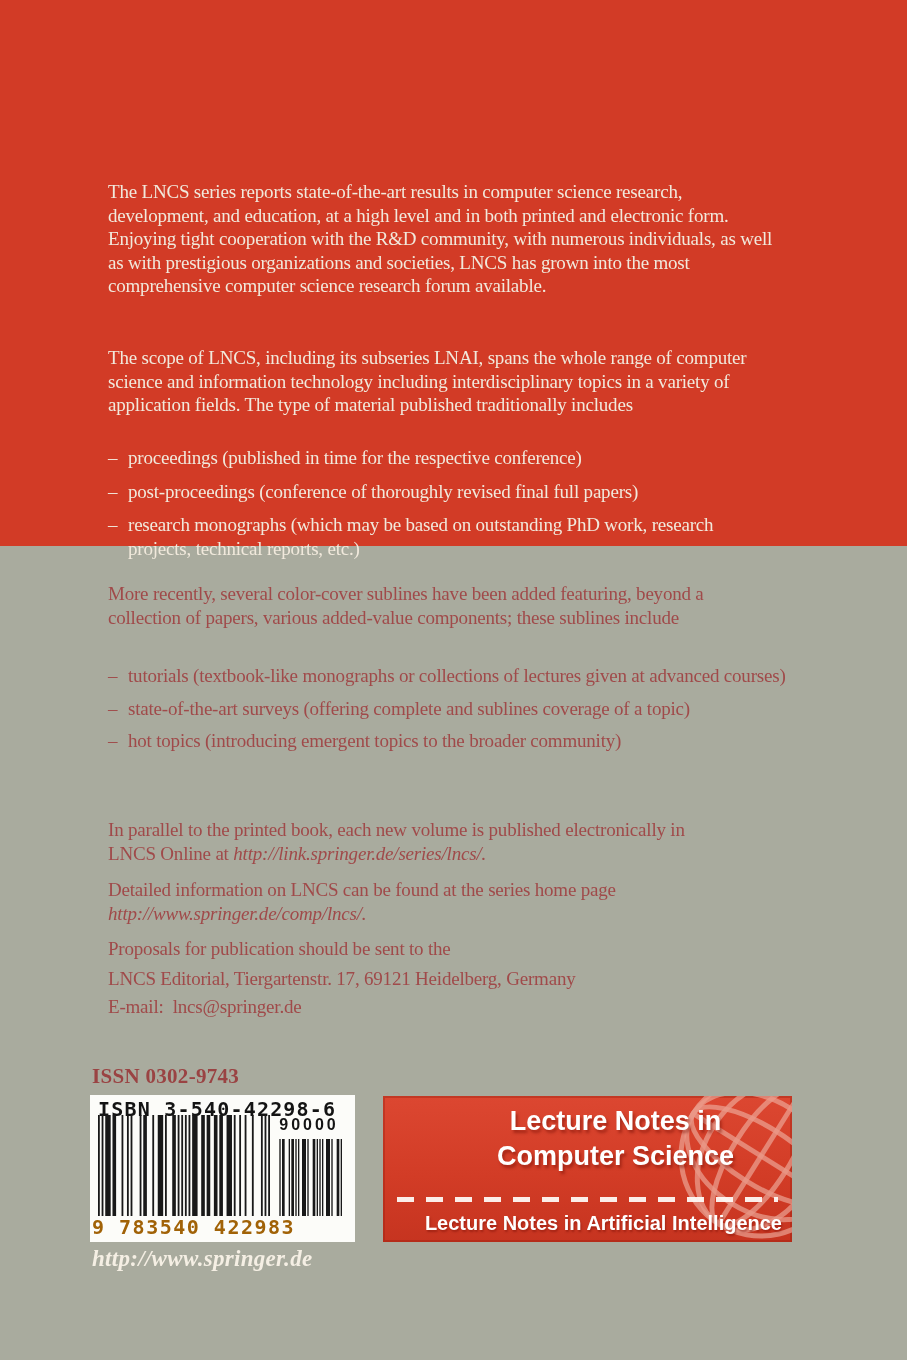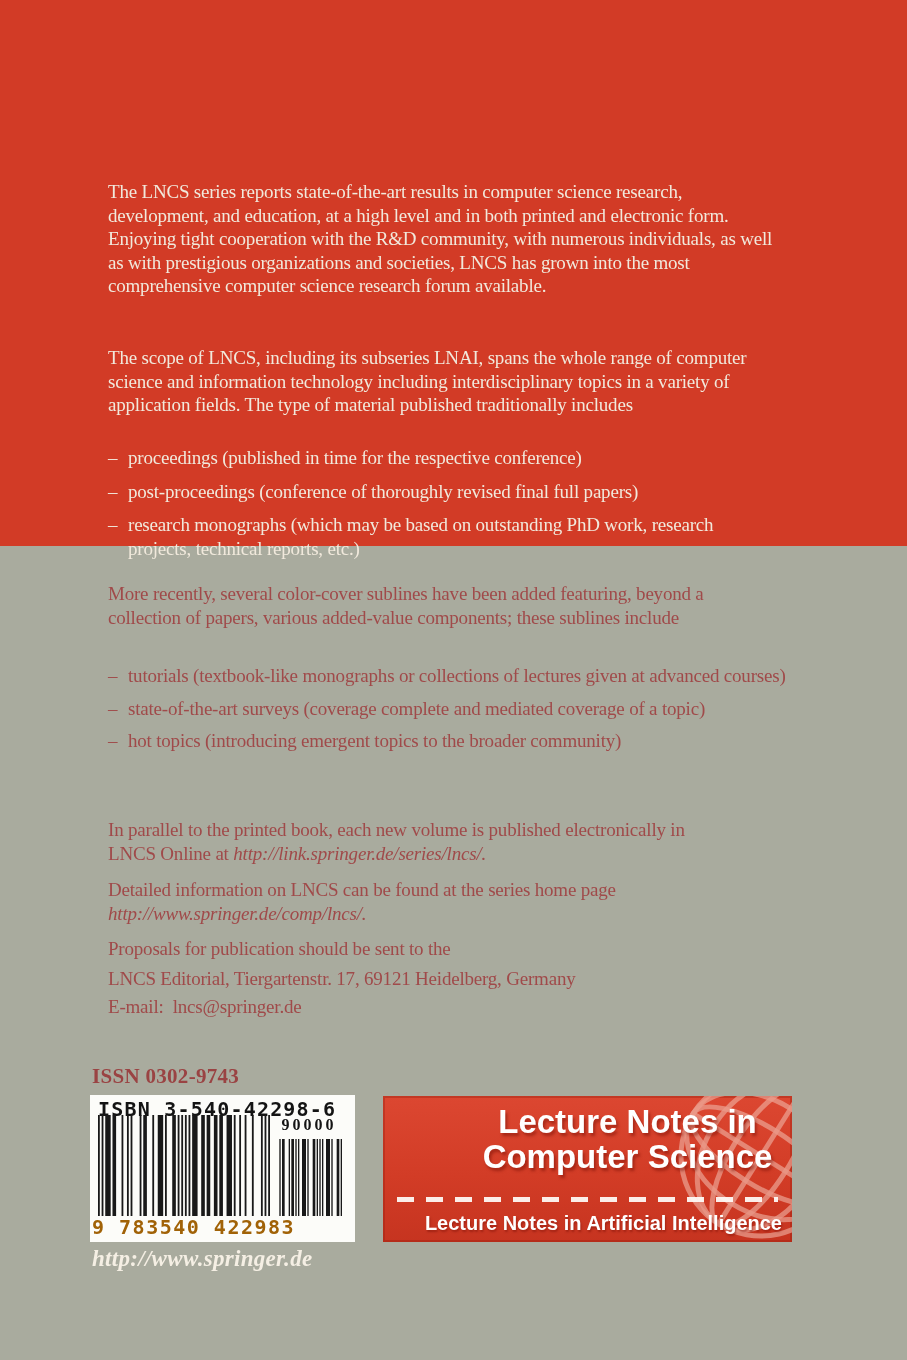--- a/index.html
+++ b/index.html
@@ -52,44 +52,44 @@
     position:absolute;left:90px;top:1095px;width:265px;height:147px;
     background:#fcfcf9;
   }
   .isbn-label{
     position:absolute;left:8px;top:2px;
     font-family:"DejaVu Sans Mono","Liberation Mono",monospace;
     font-weight:bold;font-size:20px;letter-spacing:1.2px;color:#141414;white-space:nowrap;
   }
   .addon-label{
     position:absolute;left:178px;top:21px;width:82px;text-align:center;
-    font-family:Liberation Serif, serif;
+    font-family:Liberation Sans, sans-serif;
     font-weight:bold;font-size:16px;letter-spacing:3px;color:#141414;
   }
   .main-bars{position:absolute;left:8px;top:20px;width:172px;height:101px;}
   .addon-bars{position:absolute;left:188px;top:44px;width:64px;height:77px;}
   .main-bars rect,.addon-bars rect{fill:#191919;}
   .ean-label{
     position:absolute;left:2px;top:120px;width:182px;text-align:center;
     font-family:"DejaVu Sans Mono","Liberation Mono",monospace;
     font-weight:bold;font-size:20px;letter-spacing:1.5px;color:#a16207;white-space:nowrap;
   }
 
   
   .logo-box{
     position:absolute;left:383px;top:1096px;width:409px;height:146px;
     background:linear-gradient(180deg,#dc4731 0%,#d23c26 55%,#c63420 100%);
     overflow:hidden;box-shadow:inset 0 0 0 2px rgba(150,30,15,0.35);
   }
   .globe{position:absolute;left:290px;top:-28px;width:176px;height:176px;}
   .globe *{stroke:#efae9f;stroke-width:5;fill:none;opacity:0.8;}
   .logo-title{
-    position:absolute;top:8px;left:16px;width:385px;text-align:center;
+    position:absolute;top:8px;left:4px;width:385px;text-align:center;
     font-family:"Liberation Sans","DejaVu Sans",sans-serif;font-weight:bold;
-    font-size:33px;line-height:35px;color:#ffffff;
+    font-size:27px;line-height:35px;color:#ffffff;
     text-shadow:2px 3px 3px rgba(125,18,8,0.55);white-space:nowrap;padding-left:36px;
   }
   .dash-line{
     position:absolute;left:14px;top:101px;width:381px;height:5px;
     background:repeating-linear-gradient(90deg,rgba(255,253,250,0.92) 0 17px,rgba(255,255,255,0) 17px 29px);
   }
   .logo-subline{
     position:absolute;top:116px;left:0;width:399px;text-align:right;
     font-family:Liberation Sans, sans-serif;font-weight:bold;
     font-size:20px;color:#ffffff;text-shadow:1px 2px 2px rgba(125,18,8,0.5);white-space:nowrap;
@@ -127,21 +127,21 @@
 
   <p class="abs body gray-text p3">More recently, several color-cover sublines have been added featuring, beyond a collection of papers, various added-value components; these sublines include</p>
 
   <div class="abs body gray-text gbullets">
     <div class="bullet">
       <span class="dash">–</span>
       <span class="btext bw2">tutorials (textbook-like monographs or collections of lectures given at advanced courses)</span>
     </div>
     <div class="bullet">
       <span class="dash">–</span>
-      <span class="btext bw3">state-of-the-art surveys (coverage complete and mediated coverage of a topic)</span>
+      <span class="btext bw3">state-of-the-art surveys (offering complete and sublines coverage of a topic)</span>
     </div>
     <div class="bullet">
       <span class="dash">–</span>
       <span class="btext bw4">hot topics (introducing emergent topics to the broader community)</span>
     </div>
   </div>
 
   <p class="abs body gray-text p4"><span>In parallel to the printed book, each new volume is published electronically in LNCS Online at </span><span class="url">http://link.springer.de/series/lncs/.</span></p>
 
   <p class="abs body gray-text p5"><span>Detailed information on LNCS can be found at the series home page </span><span class="url">http://www.springer.de/comp/lncs/.</span></p>

